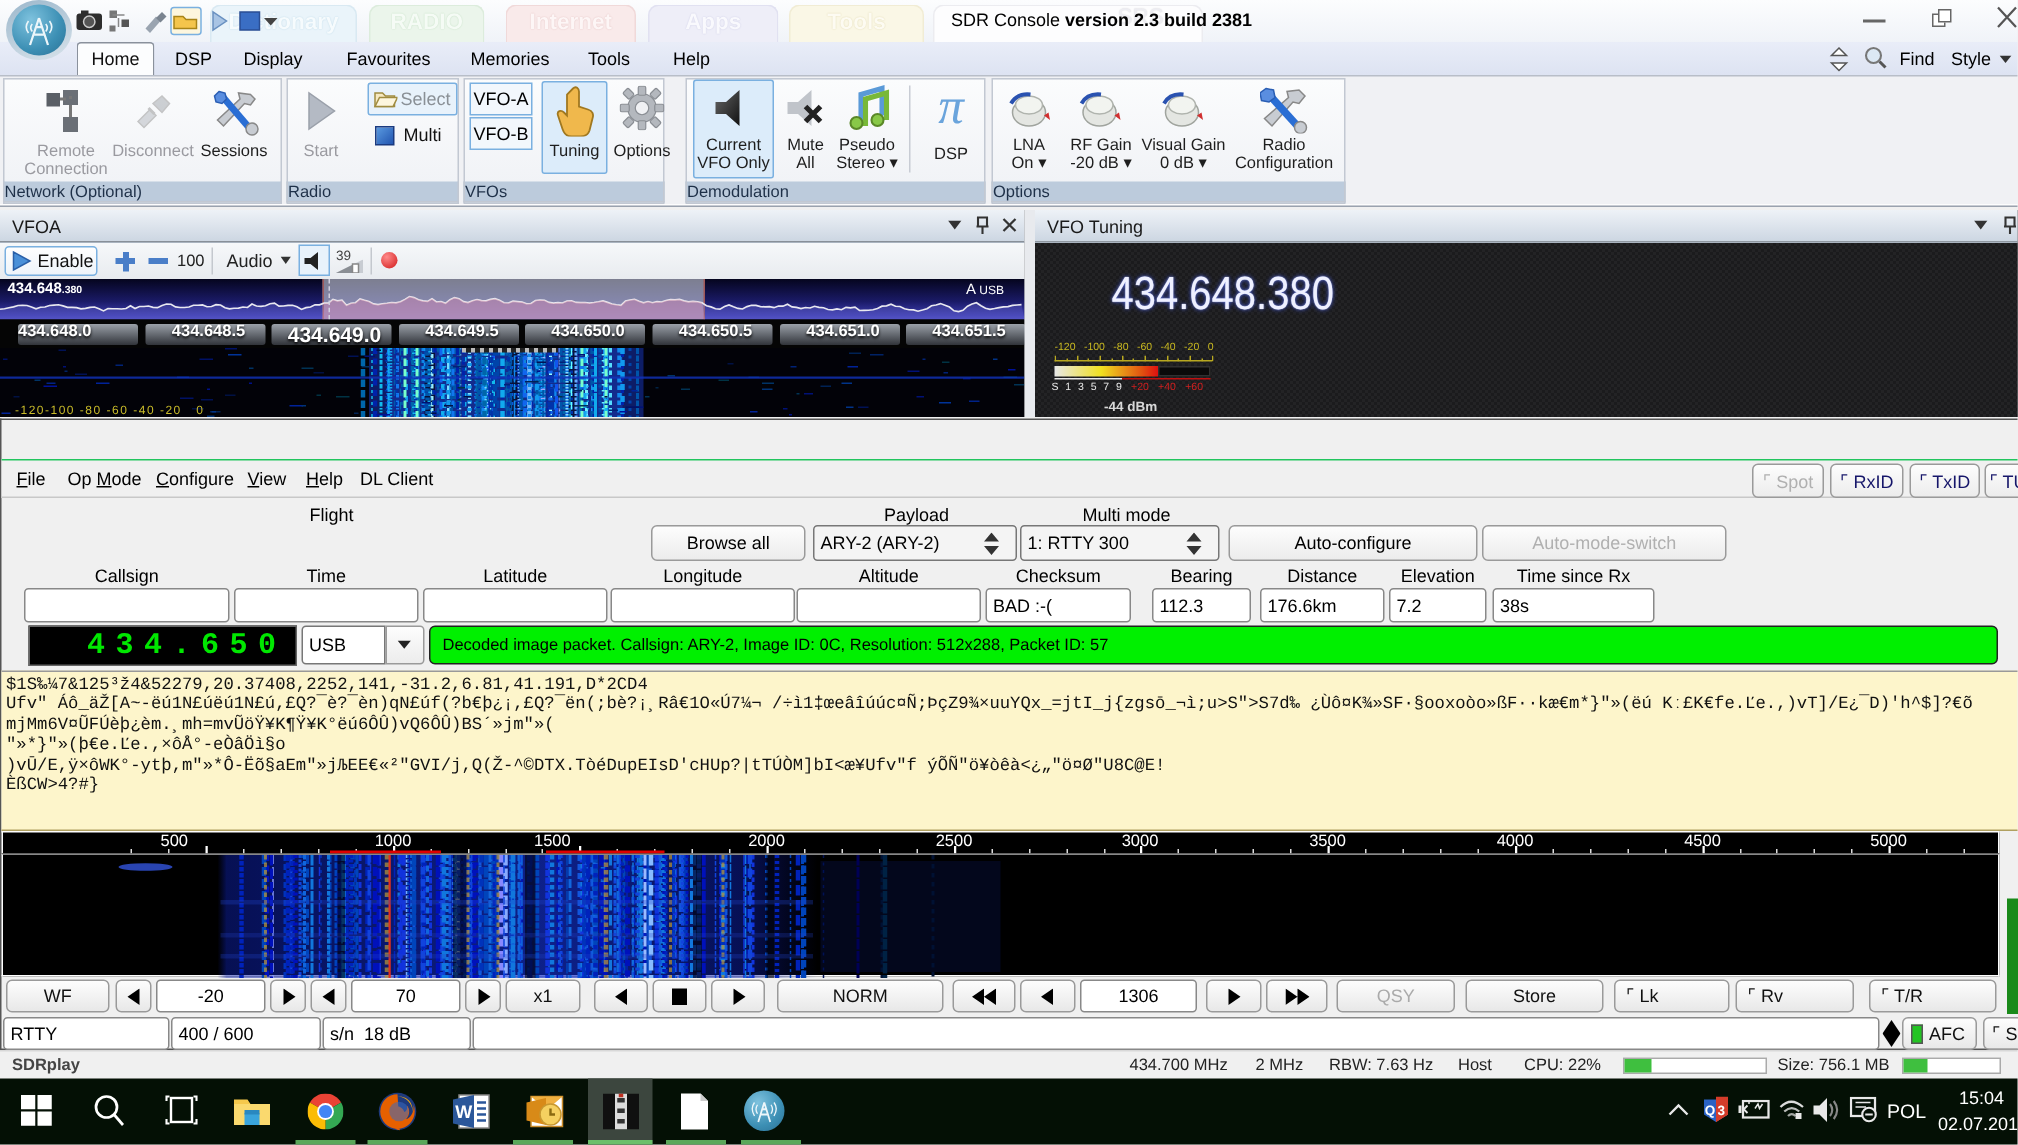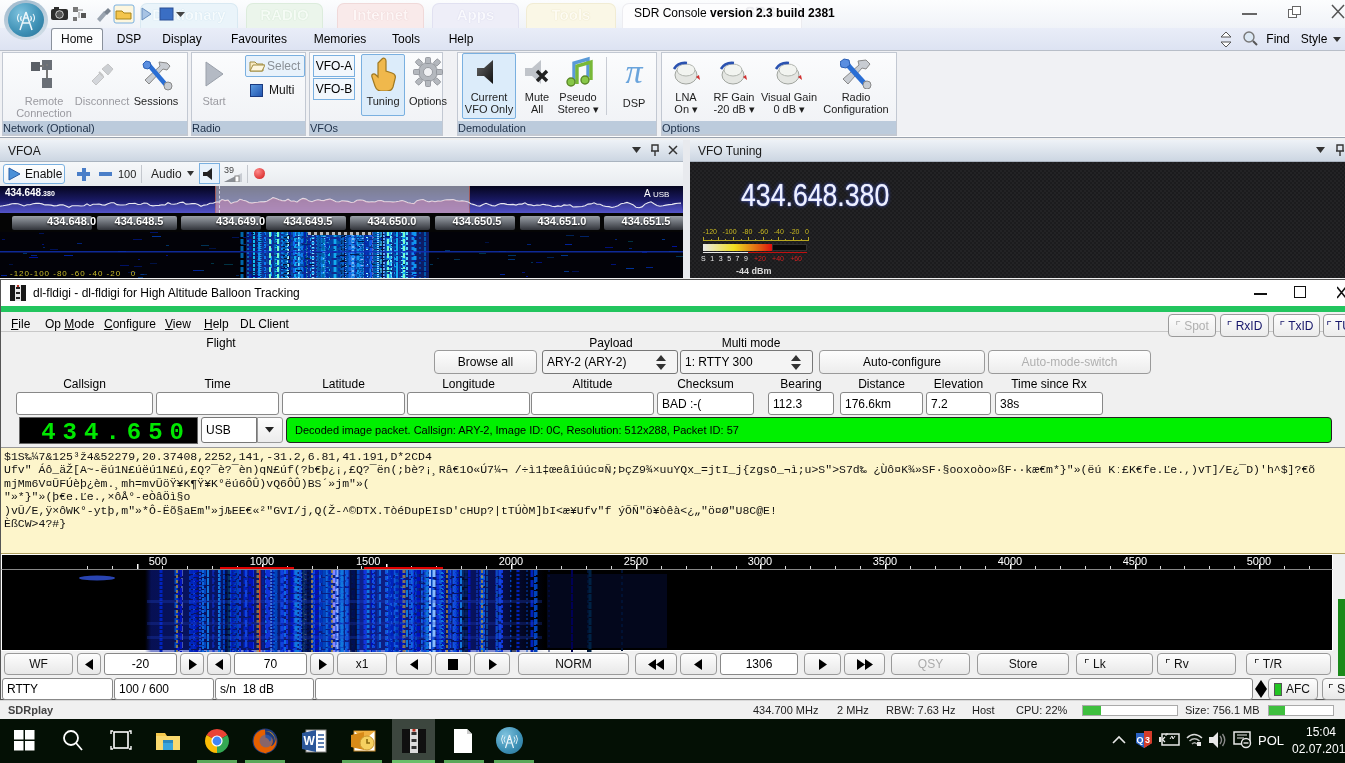--- a/index.html
+++ b/index.html
@@ -268,25 +268,25 @@
    <polygon points="0,27 0,20.2 3,19.8 6,19.2 9,18.6 12,17.7 15,17.5 18,17.7 21,18.7 24,19.9 27,18.8 30,18.7 33,17.7 36,17.4 39,17.2 42,17.9 45,18.9 48,18.9 51,19.1 54,19.9 57,19.6 60,18.9 63,18.7 66,19.9 69,21.3 72,19.7 75,19.8 78,19.8 81,20.0 84,19.7 87,17.8 90,19.7 93,18.3 96,18.3 99,18.0 102,18.9 105,19.1 108,17.7 111,16.7 114,16.8 117,18.6 120,19.0 123,19.0 126,18.7 129,17.5 132,17.5 135,17.3 138,18.5 141,18.3 144,17.1 147,17.3 150,19.2 153,19.9 156,19.5 159,19.4 162,18.7 165,19.0 168,16.7 171,18.0 174,18.2 177,17.8 180,16.5 183,16.1 186,18.1 189,18.0 192,17.6 195,17.5 198,18.5 201,20.3 204,19.1 207,18.7 210,17.2 213,17.2 216,16.1 219,16.1 222,13.6 225,14.6 228,14.1 231,17.5 234,16.2 237,15.8 240,13.3 243,14.2 246,15.0 249,16.6 252,17.1 255,16.5 258,16.2 261,15.7 264,15.9 267,15.2 270,13.6 273,11.7 276,12.4 279,13.8 282,14.6 285,14.9 288,13.2 291,15.3 294,15.0 297,16.2 300,13.8 303,12.4 306,13.1 309,15.1 312,15.7 315,14.5 318,13.7 321,14.4 324,14.6 327,13.6 330,13.1 333,14.2 336,15.8 339,16.0 342,14.8 345,15.1 348,15.4 351,16.5 354,16.3 357,14.3 360,14.0 363,14.2 366,15.6 369,16.1 372,15.8 375,16.0 378,14.7 381,14.5 384,15.6 387,15.7 390,15.7 393,16.1 396,15.7 399,15.2 402,14.6 405,15.6 408,16.7 411,17.2 414,17.6 417,14.7 420,14.0 423,13.5 426,14.9 429,15.9 432,15.0 435,15.8 438,15.1 441,15.3 444,14.3 447,13.8 450,13.9 453,13.6 456,14.6 459,15.2 462,14.9 465,15.2 468,15.9 471,17.8 474,18.6 477,19.8 480,20.1 483,18.4 486,17.3 489,18.5 492,19.6 495,20.0 498,18.4 501,17.5 504,17.6 507,18.4 510,18.6 513,18.4 516,19.1 519,18.0 522,18.1 525,16.8 528,18.6 531,18.9 534,19.7 537,19.0 540,19.3 543,18.2 546,18.9 549,19.2 552,20.3 555,20.6 558,19.9 561,20.5 564,18.9 567,19.2 570,18.8 573,21.0 576,20.9 579,20.8 582,20.5 585,19.7 588,18.1 591,17.9 594,16.8 597,18.2 600,18.3 603,19.8 606,20.5 609,20.6 612,21.5 615,20.7 618,19.8 621,17.8 624,17.3 627,16.4 630,17.5 633,18.7 636,21.2 639,21.7 642,20.9 645,18.1 648,16.7 651,15.8 654,17.8 657,19.5 660,20.2 663,19.7 666,19.1 669,18.6 672,18.4 675,17.6 678,17.3 681,17.1 683,27" fill="rgba(110,110,215,0.30)"></polygon>
         <polyline points="0,20.2 3,19.8 6,19.2 9,18.6 12,17.7 15,17.5 18,17.7 21,18.7 24,19.9 27,18.8 30,18.7 33,17.7 36,17.4 39,17.2 42,17.9 45,18.9 48,18.9 51,19.1 54,19.9 57,19.6 60,18.9 63,18.7 66,19.9 69,21.3 72,19.7 75,19.8 78,19.8 81,20.0 84,19.7 87,17.8 90,19.7 93,18.3 96,18.3 99,18.0 102,18.9 105,19.1 108,17.7 111,16.7 114,16.8 117,18.6 120,19.0 123,19.0 126,18.7 129,17.5 132,17.5 135,17.3 138,18.5 141,18.3 144,17.1 147,17.3 150,19.2 153,19.9 156,19.5 159,19.4 162,18.7 165,19.0 168,16.7 171,18.0 174,18.2 177,17.8 180,16.5 183,16.1 186,18.1 189,18.0 192,17.6 195,17.5 198,18.5 201,20.3 204,19.1 207,18.7 210,17.2 213,17.2 216,16.1 219,16.1 222,13.6 225,14.6 228,14.1 231,17.5 234,16.2 237,15.8 240,13.3 243,14.2 246,15.0 249,16.6 252,17.1 255,16.5 258,16.2 261,15.7 264,15.9 267,15.2 270,13.6 273,11.7 276,12.4 279,13.8 282,14.6 285,14.9 288,13.2 291,15.3 294,15.0 297,16.2 300,13.8 303,12.4 306,13.1 309,15.1 312,15.7 315,14.5 318,13.7 321,14.4 324,14.6 327,13.6 330,13.1 333,14.2 336,15.8 339,16.0 342,14.8 345,15.1 348,15.4 351,16.5 354,16.3 357,14.3 360,14.0 363,14.2 366,15.6 369,16.1 372,15.8 375,16.0 378,14.7 381,14.5 384,15.6 387,15.7 390,15.7 393,16.1 396,15.7 399,15.2 402,14.6 405,15.6 408,16.7 411,17.2 414,17.6 417,14.7 420,14.0 423,13.5 426,14.9 429,15.9 432,15.0 435,15.8 438,15.1 441,15.3 444,14.3 447,13.8 450,13.9 453,13.6 456,14.6 459,15.2 462,14.9 465,15.2 468,15.9 471,17.8 474,18.6 477,19.8 480,20.1 483,18.4 486,17.3 489,18.5 492,19.6 495,20.0 498,18.4 501,17.5 504,17.6 507,18.4 510,18.6 513,18.4 516,19.1 519,18.0 522,18.1 525,16.8 528,18.6 531,18.9 534,19.7 537,19.0 540,19.3 543,18.2 546,18.9 549,19.2 552,20.3 555,20.6 558,19.9 561,20.5 564,18.9 567,19.2 570,18.8 573,21.0 576,20.9 579,20.8 582,20.5 585,19.7 588,18.1 591,17.9 594,16.8 597,18.2 600,18.3 603,19.8 606,20.5 609,20.6 612,21.5 615,20.7 618,19.8 621,17.8 624,17.3 627,16.4 630,17.5 633,18.7 636,21.2 639,21.7 642,20.9 645,18.1 648,16.7 651,15.8 654,17.8 657,19.5 660,20.2 663,19.7 666,19.1 669,18.6 672,18.4 675,17.6 678,17.3 681,17.1" fill="none" stroke="#e8e8f0" stroke-width="1.1"></polyline>
    <polygon points="215,27 216,16.1 219,16.1 222,13.6 225,14.6 228,14.1 231,17.5 234,16.2 237,15.8 240,13.3 243,14.2 246,15.0 249,16.6 252,17.1 255,16.5 258,16.2 261,15.7 264,15.9 267,15.2 270,13.6 273,11.7 276,12.4 279,13.8 282,14.6 285,14.9 288,13.2 291,15.3 294,15.0 297,16.2 300,13.8 303,12.4 306,13.1 309,15.1 312,15.7 315,14.5 318,13.7 321,14.4 324,14.6 327,13.6 330,13.1 333,14.2 336,15.8 339,16.0 342,14.8 345,15.1 348,15.4 351,16.5 354,16.3 357,14.3 360,14.0 363,14.2 366,15.6 369,16.1 372,15.8 375,16.0 378,14.7 381,14.5 384,15.6 387,15.7 390,15.7 393,16.1 396,15.7 399,15.2 402,14.6 405,15.6 408,16.7 411,17.2 414,17.6 417,14.7 420,14.0 423,13.5 426,14.9 429,15.9 432,15.0 435,15.8 438,15.1 441,15.3 444,14.3 447,13.8 450,13.9 453,13.6 456,14.6 459,15.2 462,14.9 465,15.2 468,15.9 470,27" fill="rgba(220,140,160,0.45)"></polygon>
   </svg>
   <div class="abs" style="left:5px;top:1px;font-size:10px;color:#fff;font-weight:bold">434.648<span style="font-size:7px">.380</span></div>
   <div class="abs" style="left:644px;top:2px;font-size:10px;color:#fff">A <span style="font-size:8px">USB</span></div>
   <div class="abs" style="left:219px;top:0;width:1px;height:27px;border-left:1px dashed #d0d0e0"></div>
  </div>
 <div class="abs" style="left:0;top:73px;width:683px;height:19px;background:#050505">
       <div class="abs" style="left:12px;top:3px;width:80px;height:14px;background:linear-gradient(#9aa0a8,#31343a);border-radius:2px"></div>
-      <div class="abs" style="left:12px;top:2px;width:84px;text-align:right;font-size:11px;color:#fff;font-weight:bold;text-shadow:0 1px 2px #000">434.648.0</div>
+      <div class="abs" style="left:12px;top:2px;width:84px;text-align:left;font-size:11px;color:#fff;font-weight:bold;text-shadow:0 1px 2px #000">434.648.0</div>
       <div class="abs" style="left:97px;top:3px;width:80px;height:14px;background:linear-gradient(#9aa0a8,#31343a);border-radius:2px"></div>
       <div class="abs" style="left:97px;top:2px;width:84px;text-align:center;font-size:11px;color:#fff;font-weight:bold;text-shadow:0 1px 2px #000">434.648.5</div>
       <div class="abs" style="left:181px;top:3px;width:80px;height:14px;background:linear-gradient(#9aa0a8,#31343a);border-radius:2px"></div>
-      <div class="abs" style="left:181px;top:2px;width:84px;text-align:right;font-size:11px;color:#fff;font-weight:bold;text-shadow:0 1px 2px #000">434.649.0</div>
+      <div class="abs" style="left:181px;top:2px;width:84px;text-align:center;font-size:14px;color:#fff;font-weight:bold;text-shadow:0 1px 2px #000">434.649.0</div>
       <div class="abs" style="left:266px;top:3px;width:80px;height:14px;background:linear-gradient(#9aa0a8,#31343a);border-radius:2px"></div>
       <div class="abs" style="left:266px;top:2px;width:84px;text-align:center;font-size:11px;color:#fff;font-weight:bold;text-shadow:0 1px 2px #000">434.649.5</div>
       <div class="abs" style="left:350px;top:3px;width:80px;height:14px;background:linear-gradient(#9aa0a8,#31343a);border-radius:2px"></div>
       <div class="abs" style="left:350px;top:2px;width:84px;text-align:center;font-size:11px;color:#fff;font-weight:bold;text-shadow:0 1px 2px #000">434.650.0</div>
       <div class="abs" style="left:435px;top:3px;width:80px;height:14px;background:linear-gradient(#9aa0a8,#31343a);border-radius:2px"></div>
       <div class="abs" style="left:435px;top:2px;width:84px;text-align:center;font-size:11px;color:#fff;font-weight:bold;text-shadow:0 1px 2px #000">434.650.5</div>
       <div class="abs" style="left:520px;top:3px;width:80px;height:14px;background:linear-gradient(#9aa0a8,#31343a);border-radius:2px"></div>
       <div class="abs" style="left:520px;top:2px;width:84px;text-align:center;font-size:11px;color:#fff;font-weight:bold;text-shadow:0 1px 2px #000">434.651.0</div>
       <div class="abs" style="left:604px;top:3px;width:80px;height:14px;background:linear-gradient(#9aa0a8,#31343a);border-radius:2px"></div>
       <div class="abs" style="left:604px;top:2px;width:84px;text-align:center;font-size:11px;color:#fff;font-weight:bold;text-shadow:0 1px 2px #000">434.651.5</div>
@@ -693,39 +693,22 @@
         <span>+20</span>
         <span>+40</span>
         <span>+60</span>
       </div>
   <div class="abs" style="left:46px;top:104px;font-size:9px;color:#d8d8d8;font-weight:bold">-44 dBm</div>
  </div>
 </div>
 
 <div class="abs" style="left:0;top:279px;width:1345px;height:421px;background:#f0f0f0;border:1px solid #555;border-right:none">
 
- <div class="abs" style="left:0;top:0;width:1344px;height:26px;background:#fff">
-  <div class="abs" style="left:9px;top:5px;width:16px;height:16px;background:#111"></div>
-  <svg class="abs" style="left:9px;top:5px" width="16" height="16" viewBox="0 0 16 16">
-        <rect width="16" height="16" fill="#181818"></rect>
-        <rect x="5" y="0" width="6" height="16" fill="#e8e8e8"></rect>
-        <rect x="6" y="2" width="4" height="2" fill="#222"></rect>
-        <rect x="6" y="7" width="4" height="2" fill="#222"></rect>
-        <rect x="6" y="12" width="4" height="2" fill="#222"></rect>
-        <rect x="7" y="0" width="2" height="2" fill="#c03020"></rect>
-      </svg>
-  <div class="abs" style="left:32px;top:6px;font-size:12px;color:#000">dl-fldigi - dl-fldigi for High Altitude Balloon Tracking</div>
-  <div class="abs" style="left:1253px;top:13px;width:13px;height:1.6px;background:#111"></div>
-  <div class="abs" style="left:1293px;top:6px;width:12px;height:12px;border:1.4px solid #111"></div>
-  <svg class="abs" style="left:1336px;top:6px" width="9" height="13" viewBox="0 0 9 13">
-        <path d="M0 1 L9 12 M9 1 L0 12" stroke="#111" stroke-width="1.6"></path>
-      </svg>
- </div>
-
- <div class="abs" style="left:0;top:26px;width:1344px;height:26px;background:#f0f0f0;border-top:6px solid #22c55e;border-bottom:1px solid #c8c8c8">
+
+ <div class="abs" style="left:0;top:26px;width:1344px;height:26px;background:#f0f0f0;border-top:1px solid #22c55e;border-bottom:1px solid #c8c8c8">
   <div class="abs" style="left:10px;top:5px;font-size:12px"><u>F</u>ile</div>
   <div class="abs" style="left:44px;top:5px;font-size:12px">Op <u>M</u>ode</div>
   <div class="abs" style="left:103px;top:5px;font-size:12px"><u>C</u>onfigure</div>
   <div class="abs" style="left:164px;top:5px;font-size:12px"><u>V</u>iew</div>
   <div class="abs" style="left:203px;top:5px;font-size:12px"><u>H</u>elp</div>
   <div class="abs" style="left:239px;top:5px;font-size:12px">DL Client</div>
   <div class="btn dis" style="left:1167px;top:2px;width:48px;height:23px">⌜ Spot</div>
   <div class="btn" style="left:1219px;top:2px;width:49px;height:23px;color:#16166a">⌜ RxID</div>
   <div class="btn" style="left:1272px;top:2px;width:47px;height:23px;color:#16166a">⌜ TxID</div>
   <div class="btn" style="left:1322px;top:2px;width:40px;height:23px;color:#16166a">⌜ TUN</div>
@@ -761,21 +744,21 @@
 <div class="lbl" style="left:757px;top:97px;width:86px;font-size:12px">Bearing</div>
 <div class="inp" style="left:767px;top:112px;width:66px;height:23px;border-radius:3px">112.3</div>
 <div class="lbl" style="left:829px;top:97px;width:103px;font-size:12px">Distance</div>
 <div class="inp" style="left:839px;top:112px;width:83px;height:23px;border-radius:3px">176.6km</div>
 <div class="lbl" style="left:915px;top:97px;width:85px;font-size:12px">Elevation</div>
 <div class="inp" style="left:925px;top:112px;width:65px;height:23px;border-radius:3px">7.2</div>
 <div class="lbl" style="left:984px;top:97px;width:128px;font-size:12px">Time since Rx</div>
 <div class="inp" style="left:994px;top:112px;width:108px;height:23px;border-radius:3px">38s</div>
 
  <div class="abs" style="left:18px;top:137px;width:179px;height:27px;background:#000;border:1px solid #666"></div>
- <div class="abs" style="left:18px;top:139px;width:172px;height:24px;font-family:'Liberation Mono',monospace;font-size:24px;font-weight:bold;color:#00e800;text-align:right;letter-spacing:7px">434.650</div>
+ <div class="abs" style="left:18px;top:139px;width:172px;height:24px;font-family:'Liberation Mono',monospace;font-size:20px;font-weight:bold;color:#00e800;text-align:right;letter-spacing:7px">434.650</div>
  <div class="inp" style="left:200px;top:137px;width:56px;height:26px;border-radius:3px 0 0 3px;border-color:#777">USB</div>
  <div class="btn" style="left:256px;top:137px;width:26px;height:26px;border-radius:0 3px 3px 0">
       <svg width="10" height="6" viewBox="0 0 10 6">
         <path d="M0 0 h9 l-4.5 5.5z" fill="#222"></path>
       </svg>
     </div>
  <div class="abs" style="left:285px;top:137px;width:1046px;height:26px;background:#00f000;border:1px solid #222;border-radius:4px;font-size:11px;color:#000;line-height:24px;padding-left:8px">Decoded image packet. Callsign: ARY-2, Image ID: 0C, Resolution: 512x288, Packet ID: 57</div>
 
  <div class="abs" style="left:0;top:167px;width:1344px;height:107px;background:#fdf5cb;border-top:1px solid #999;border-bottom:1px solid #b0a060;font-family:'Liberation Mono',monospace;font-size:11.5px;color:#111;line-height:13.4px;padding:2px 0 0 3px;white-space:pre-wrap;word-break:break-all;overflow:hidden">$1S‰¼7&amp;125³ž4&amp;52279,20.37408,2252,141,-31.2,6.81,41.191,D*2CD4
 Ufv" Áô_äŽ[A~-ëú1N£úëú1N£ú,£Q?¯è?¯èn)qN£úf(?b€þ¿¡,£Q?¯ën(;bè?¡¸Râ€1O«Ú7¼¬ /÷ì1‡œeâîúúc¤Ñ;ÞçZ9¾×uuYQx_=jtI_j{zgsō_¬ì;u&gt;S"&gt;S7d‰ ¿Ùô¤K¾»SF·§ooxoòo»ßF··kæ€m*}"»(ëú Kː£K€fe.Ľe.,)vT]/E¿¯D)'h^$]?€õ
@@ -833,21 +816,21 @@
         <rect x="1182" y="11" width="1" height="4" fill="#ddd"></rect>
         <rect x="1207" y="11" width="1" height="4" fill="#ddd"></rect>
         <rect x="1232" y="11" width="1" height="4" fill="#ddd"></rect>
         <rect x="1257" y="9" width="1.5" height="6" fill="#fff"></rect>
         <rect x="1282" y="11" width="1" height="4" fill="#ddd"></rect>
         <rect x="1307" y="11" width="1" height="4" fill="#ddd"></rect>
         <rect x="1332" y="11" width="1" height="4" fill="#ddd"></rect>
    <rect x="218" y="12" width="74" height="3.5" fill="#e00000"></rect>
         <rect x="362" y="12" width="79" height="3.5" fill="#e00000"></rect>
       </svg>
-  <div class="abs" style="left:105px;top:0px;width:60px;text-align:right;font-size:11px;color:#fff">500</div>
+  <div class="abs" style="left:105px;top:0px;width:60px;text-align:left;font-size:11px;color:#fff">500</div>
       <div class="abs" style="left:230px;top:0px;width:60px;text-align:center;font-size:11px;color:#fff">1000</div>
       <div class="abs" style="left:354px;top:0px;width:60px;text-align:left;font-size:11px;color:#fff">1500</div>
       <div class="abs" style="left:479px;top:0px;width:60px;text-align:center;font-size:11px;color:#fff">2000</div>
       <div class="abs" style="left:604px;top:0px;width:60px;text-align:center;font-size:11px;color:#fff">2500</div>
       <div class="abs" style="left:728px;top:0px;width:60px;text-align:center;font-size:11px;color:#fff">3000</div>
       <div class="abs" style="left:853px;top:0px;width:60px;text-align:center;font-size:11px;color:#fff">3500</div>
       <div class="abs" style="left:978px;top:0px;width:60px;text-align:center;font-size:11px;color:#fff">4000</div>
       <div class="abs" style="left:1103px;top:0px;width:60px;text-align:center;font-size:11px;color:#fff">4500</div>
       <div class="abs" style="left:1227px;top:0px;width:60px;text-align:center;font-size:11px;color:#fff">5000</div>
  </div>
@@ -1175,21 +1158,21 @@
       </div>
 <div class="arrbtn" style="left:890px;top:2px;width:79px;height:22px;font-size:12px;color:#aaa">QSY</div>
 <div class="arrbtn" style="left:976px;top:2px;width:92px;height:22px;font-size:12px">Store</div>
 <div class="arrbtn" style="left:1075px;top:2px;width:77px;height:22px;font-size:12px;justify-content:flex-start;padding-left:7px">⌜ Lk</div>
 <div class="arrbtn" style="left:1156px;top:2px;width:79px;height:22px;font-size:12px;justify-content:flex-start;padding-left:7px">⌜ Rv</div>
 <div class="arrbtn" style="left:1245px;top:2px;width:85px;height:22px;font-size:12px;justify-content:flex-start;padding-left:7px">⌜ T/R</div>
 </div>
 
  <div class="abs" style="left:0;top:397px;width:1345px;height:24px">
   <div class="inp" style="left:1px;top:1px;width:111px;height:22px;border-radius:3px">RTTY</div>
-  <div class="inp" style="left:113px;top:1px;width:100px;height:22px;border-radius:3px">100 / 600</div>
+  <div class="inp" style="left:113px;top:1px;width:100px;height:22px;border-radius:3px">400 / 600</div>
   <div class="inp" style="left:214px;top:1px;width:99px;height:22px;border-radius:3px">s/n&nbsp;&nbsp;18 dB</div>
   <div class="inp" style="left:314px;top:1px;width:938px;height:22px;border-radius:3px"></div>
   <svg class="abs" style="left:1254px;top:3px" width="12" height="18" viewBox="0 0 12 18">
         <path d="M6 0 L12 9 6 18 0 9z" fill="#000"></path>
       </svg>
   <div class="arrbtn" style="left:1267px;top:1px;width:50px;height:22px;font-size:12px;justify-content:flex-start;padding-left:5px"><span style="display:inline-block;width:8px;height:13px;background:#22c422;border:1px solid #555;margin-right:4px"></span>AFC</div>
   <div class="arrbtn" style="left:1321px;top:1px;width:58px;height:22px;font-size:12px;justify-content:flex-start;padding-left:5px">⌜ SQL</div>
  </div>
 </div>
 

